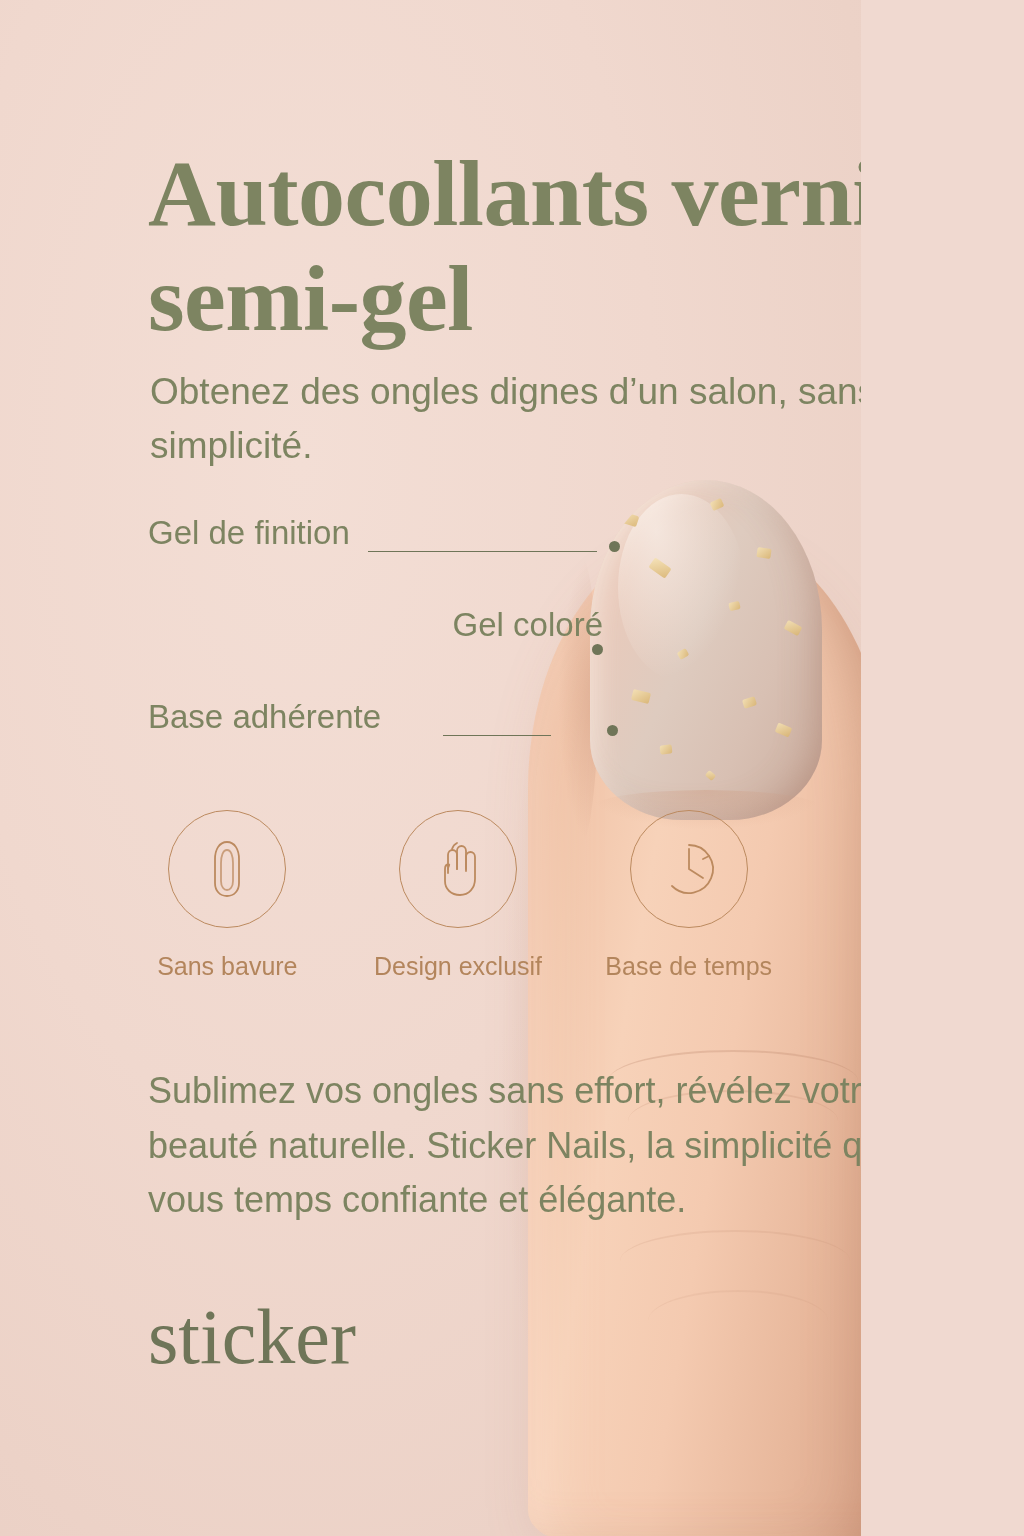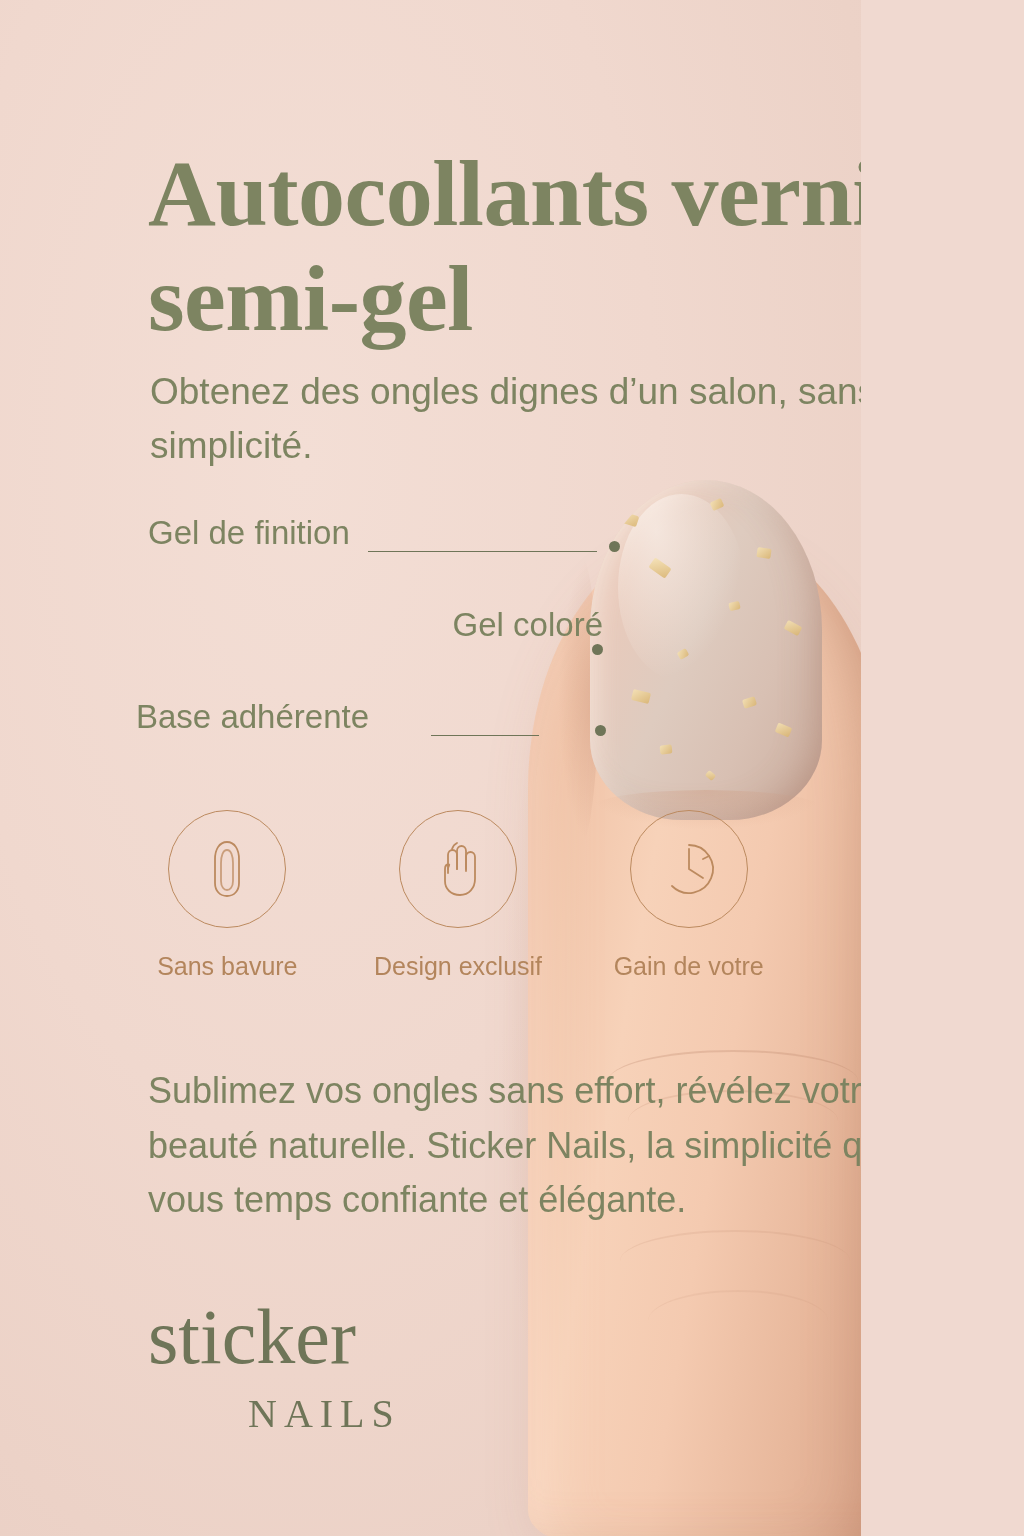--- a/index.html
+++ b/index.html
@@ -161,21 +161,21 @@
   }
   .callout .dot {
     width: 11px;
     height: 11px;
     border-radius: 50%;
     background: #6f7558;
     flex: 0 0 auto;
   }
   #callout-0 { left: 148px; top: 512px; width: 472px; }
   #callout-1 { left: 148px; top: 606px; width: 455px; flex-direction: column; }
-  #callout-2 { left: 136px; top: 696px; width: 470px; gap: 44px; }
+  #callout-2 { left: 148px; top: 696px; width: 470px; gap: 44px; }
 
   
   .features {
     position: absolute;
     left: 118px;
     top: 810px;
     width: 680px;
     display: flex;
     gap: 12px;
   }
@@ -310,25 +310,24 @@
     </div>
 
     <div class="feature">
       <span class="circle">
         <svg width="68" height="68" viewBox="0 0 68 68" fill="none" stroke="#bc8a5f" stroke-width="1.8" stroke-linecap="round">
           <path d="M34 10a24 24 0 1 1-17 41"></path>
           <path d="M34 14v20l14 9"></path>
           <path d="M48 24l6-3"></path>
         </svg>
       </span>
-      <span class="ftext">Gain de votre</span>
+      <span class="ftext">Base de temps</span>
     </div>
 
   </div>
 
   <p class="body-copy">Sublimez vos ongles sans effort, révélez votre beauté naturelle. Sticker Nails, la simplicité qui vous temps confiante et élégante.</p>
 
   <div class="logo">
     <div class="logo-main">sticker</div>
-    <div class="logo-sub">NAILS</div>
   </div>
 
 </div>
 
 </body></html>

